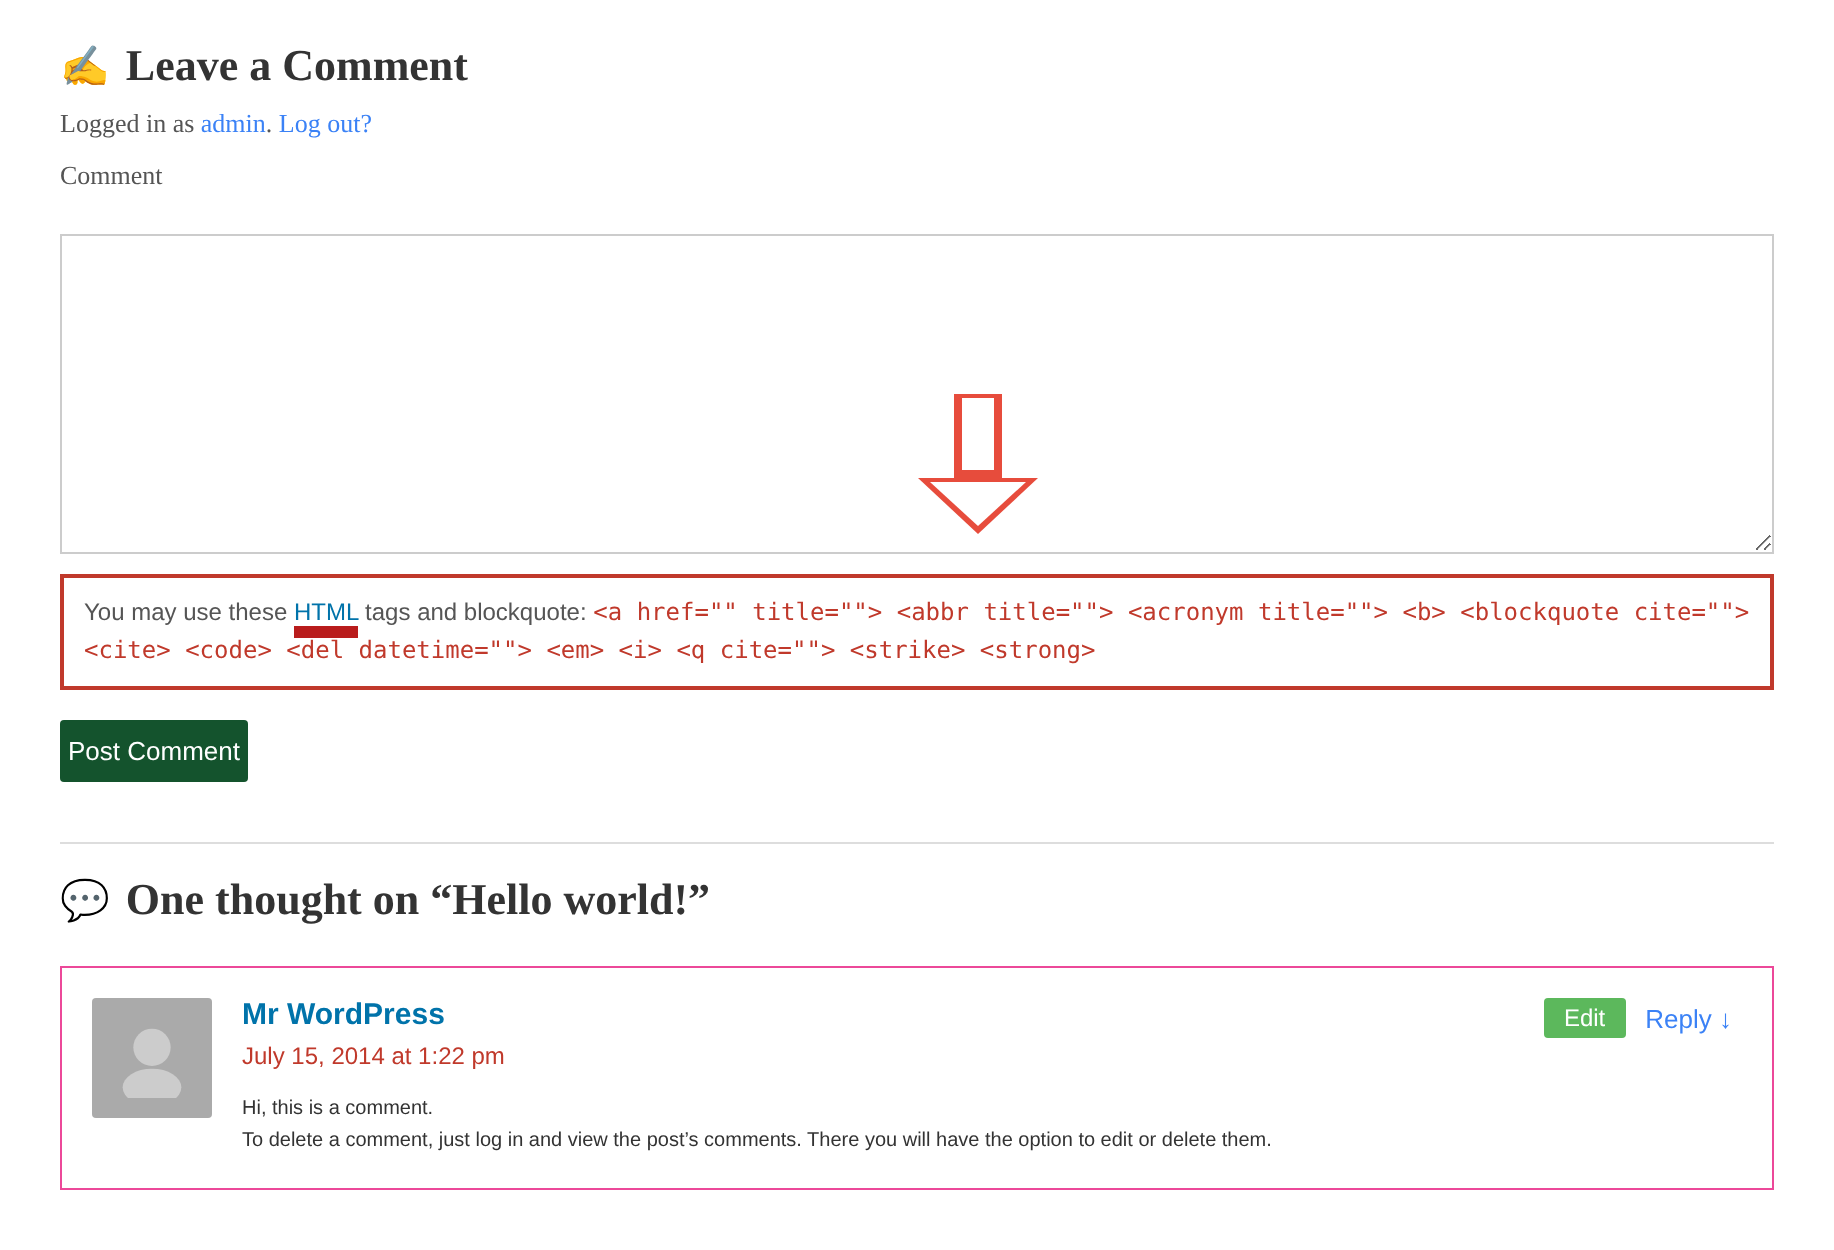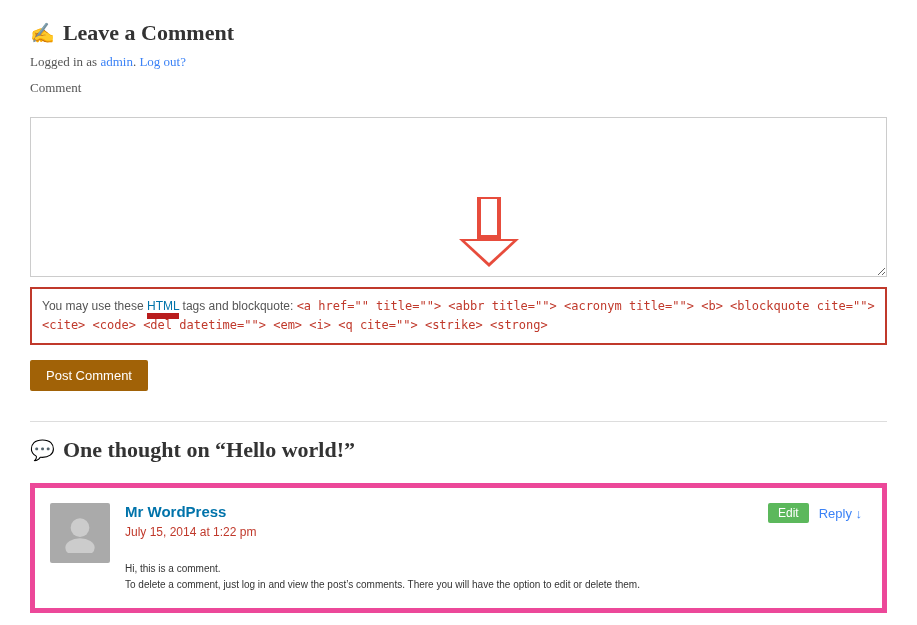--- a/index.html
+++ b/index.html
@@ -93,24 +93,24 @@
       border-bottom: 6px solid #b91c1c;
     }
 
     .html-tags-notice code {
       font-family: monospace;
       color: #c0392b;
     }
 
     
     .post-comment-btn {
-      background: #a16207;
+      background: #14532d;
       color: #fff;
       border: none;
-      padding: 8px 16px;
+      padding: 8px 4px;
       font-size: 13px;
       font-family: Arial, sans-serif;
       cursor: pointer;
       border-radius: 2px;
       text-align: center;
     }
 
     
     .section-divider {
       border: none;
@@ -128,21 +128,21 @@
       font-weight: bold;
       color: #333;
       display: flex;
       align-items: center;
       gap: 8px;
       margin-bottom: 20px;
     }
 
     
     .comment-box {
-      border: 5px solid #ec4899;
+      border: 1px solid #ec4899;
       padding: 15px;
       display: flex;
       gap: 15px;
       position: relative;
     }
 
     .comment-avatar {
       width: 60px;
       height: 60px;
       background: #aaa;
@@ -203,21 +203,21 @@
       font-size: 13px;
       cursor: pointer;
       font-family: Arial, sans-serif;
       padding: 2px 5px;
     }
 
     .comment-date {
       color: #c0392b;
       font-size: 12px;
       font-family: Arial, sans-serif;
-      margin-bottom: 22px;
+      margin-bottom: 12px;
     }
 
     .comment-date a {
       color: #c0392b;
       text-decoration: none;
     }
 
     .comment-text {
       font-size: 10px;
       color: #333;

